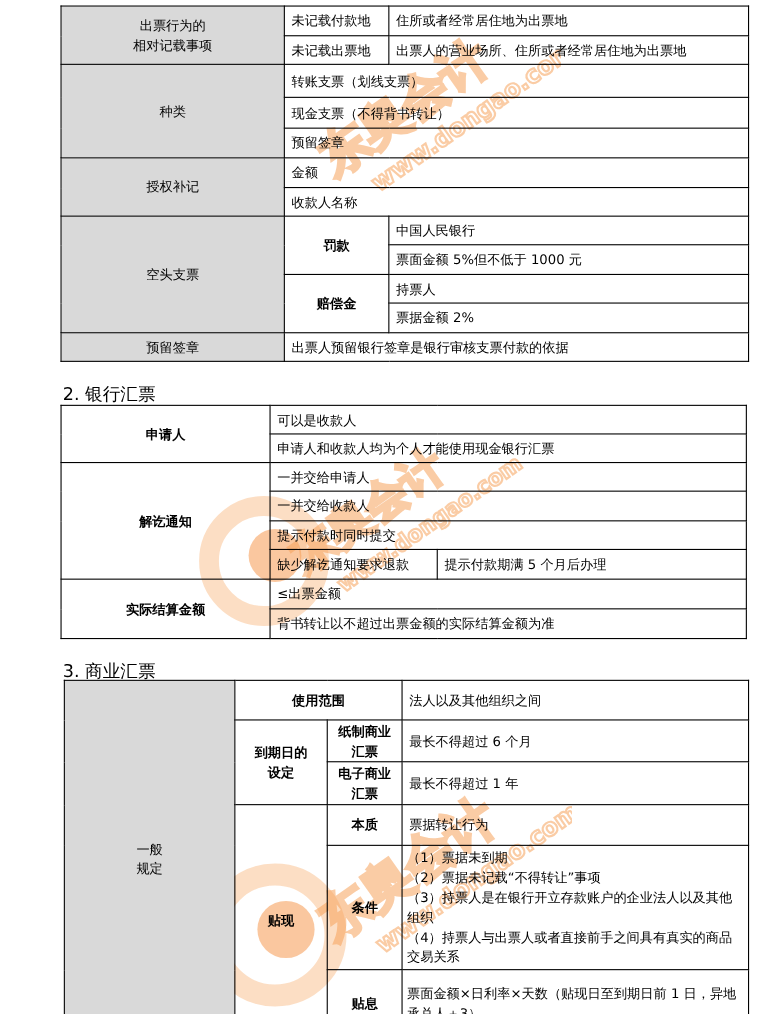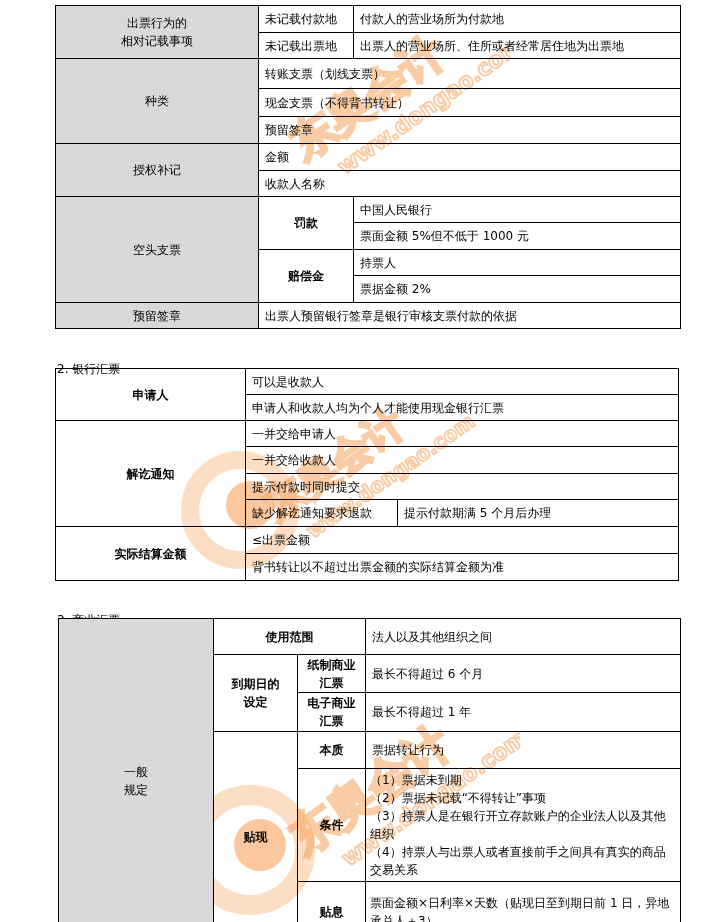--- a/index.html
+++ b/index.html
@@ -16,21 +16,21 @@
       background: transparent;
     }
     td {
       border: 1px solid #000; padding: 0 6px; vertical-align: middle;
       font-size: 12px; line-height: 18px; overflow: hidden;
     }
     td.gray { background: #d9d9d9; text-align: center; }
     td.center { text-align: center; font-weight: bold; }
     td.wrap { white-space: normal; }
     .section-label {
-      position: absolute; font-size: 12px; z-index: 1; margin-top: 12px;
+      position: absolute; font-size: 16px; z-index: 1;
     }
     .ml { display: block; }
   </style>
 </head>
 <body>
 
 <svg class="watermark" style="left:250px;top:10px;" width="260" height="170" viewBox="0 0 260 170">
   <g transform="rotate(-35 130 85)" opacity="0.55">
     <text x="30" y="95" font-size="44" font-weight="bold" fill="none" stroke="#f7a35c" stroke-width="3" font-family="DejaVu Sans, sans-serif">东奥会计</text>
     <text x="55" y="130" font-size="22" font-weight="bold" fill="none" stroke="#f7a35c" stroke-width="2" font-family="DejaVu Sans, sans-serif">www.dongao.com</text>
@@ -61,21 +61,21 @@
       <col style="width:95px">
       <col style="width:327px">
   </colgroup>
   <tbody>
       <tr style="height:27px">
     <td class="gray" rowspan="2">
       <span class="ml">出票行为的</span>
       <span class="ml">相对记载事项</span>
     </td>
     <td>未记载付款地</td>
-    <td>付款人的营业场所为付款地</td>
+    <td>住所或者经常居住地为出票地</td>
   </tr>
   <tr style="height:26px">
     <td>未记载出票地</td>
     <td>出票人的营业场所、住所或者经常居住地为出票地</td>
   </tr>
   <tr style="height:30px">
     <td class="gray" rowspan="3">种类</td>
     <td colspan="2">转账支票（划线支票）</td>
   </tr>
   <tr style="height:28px">

